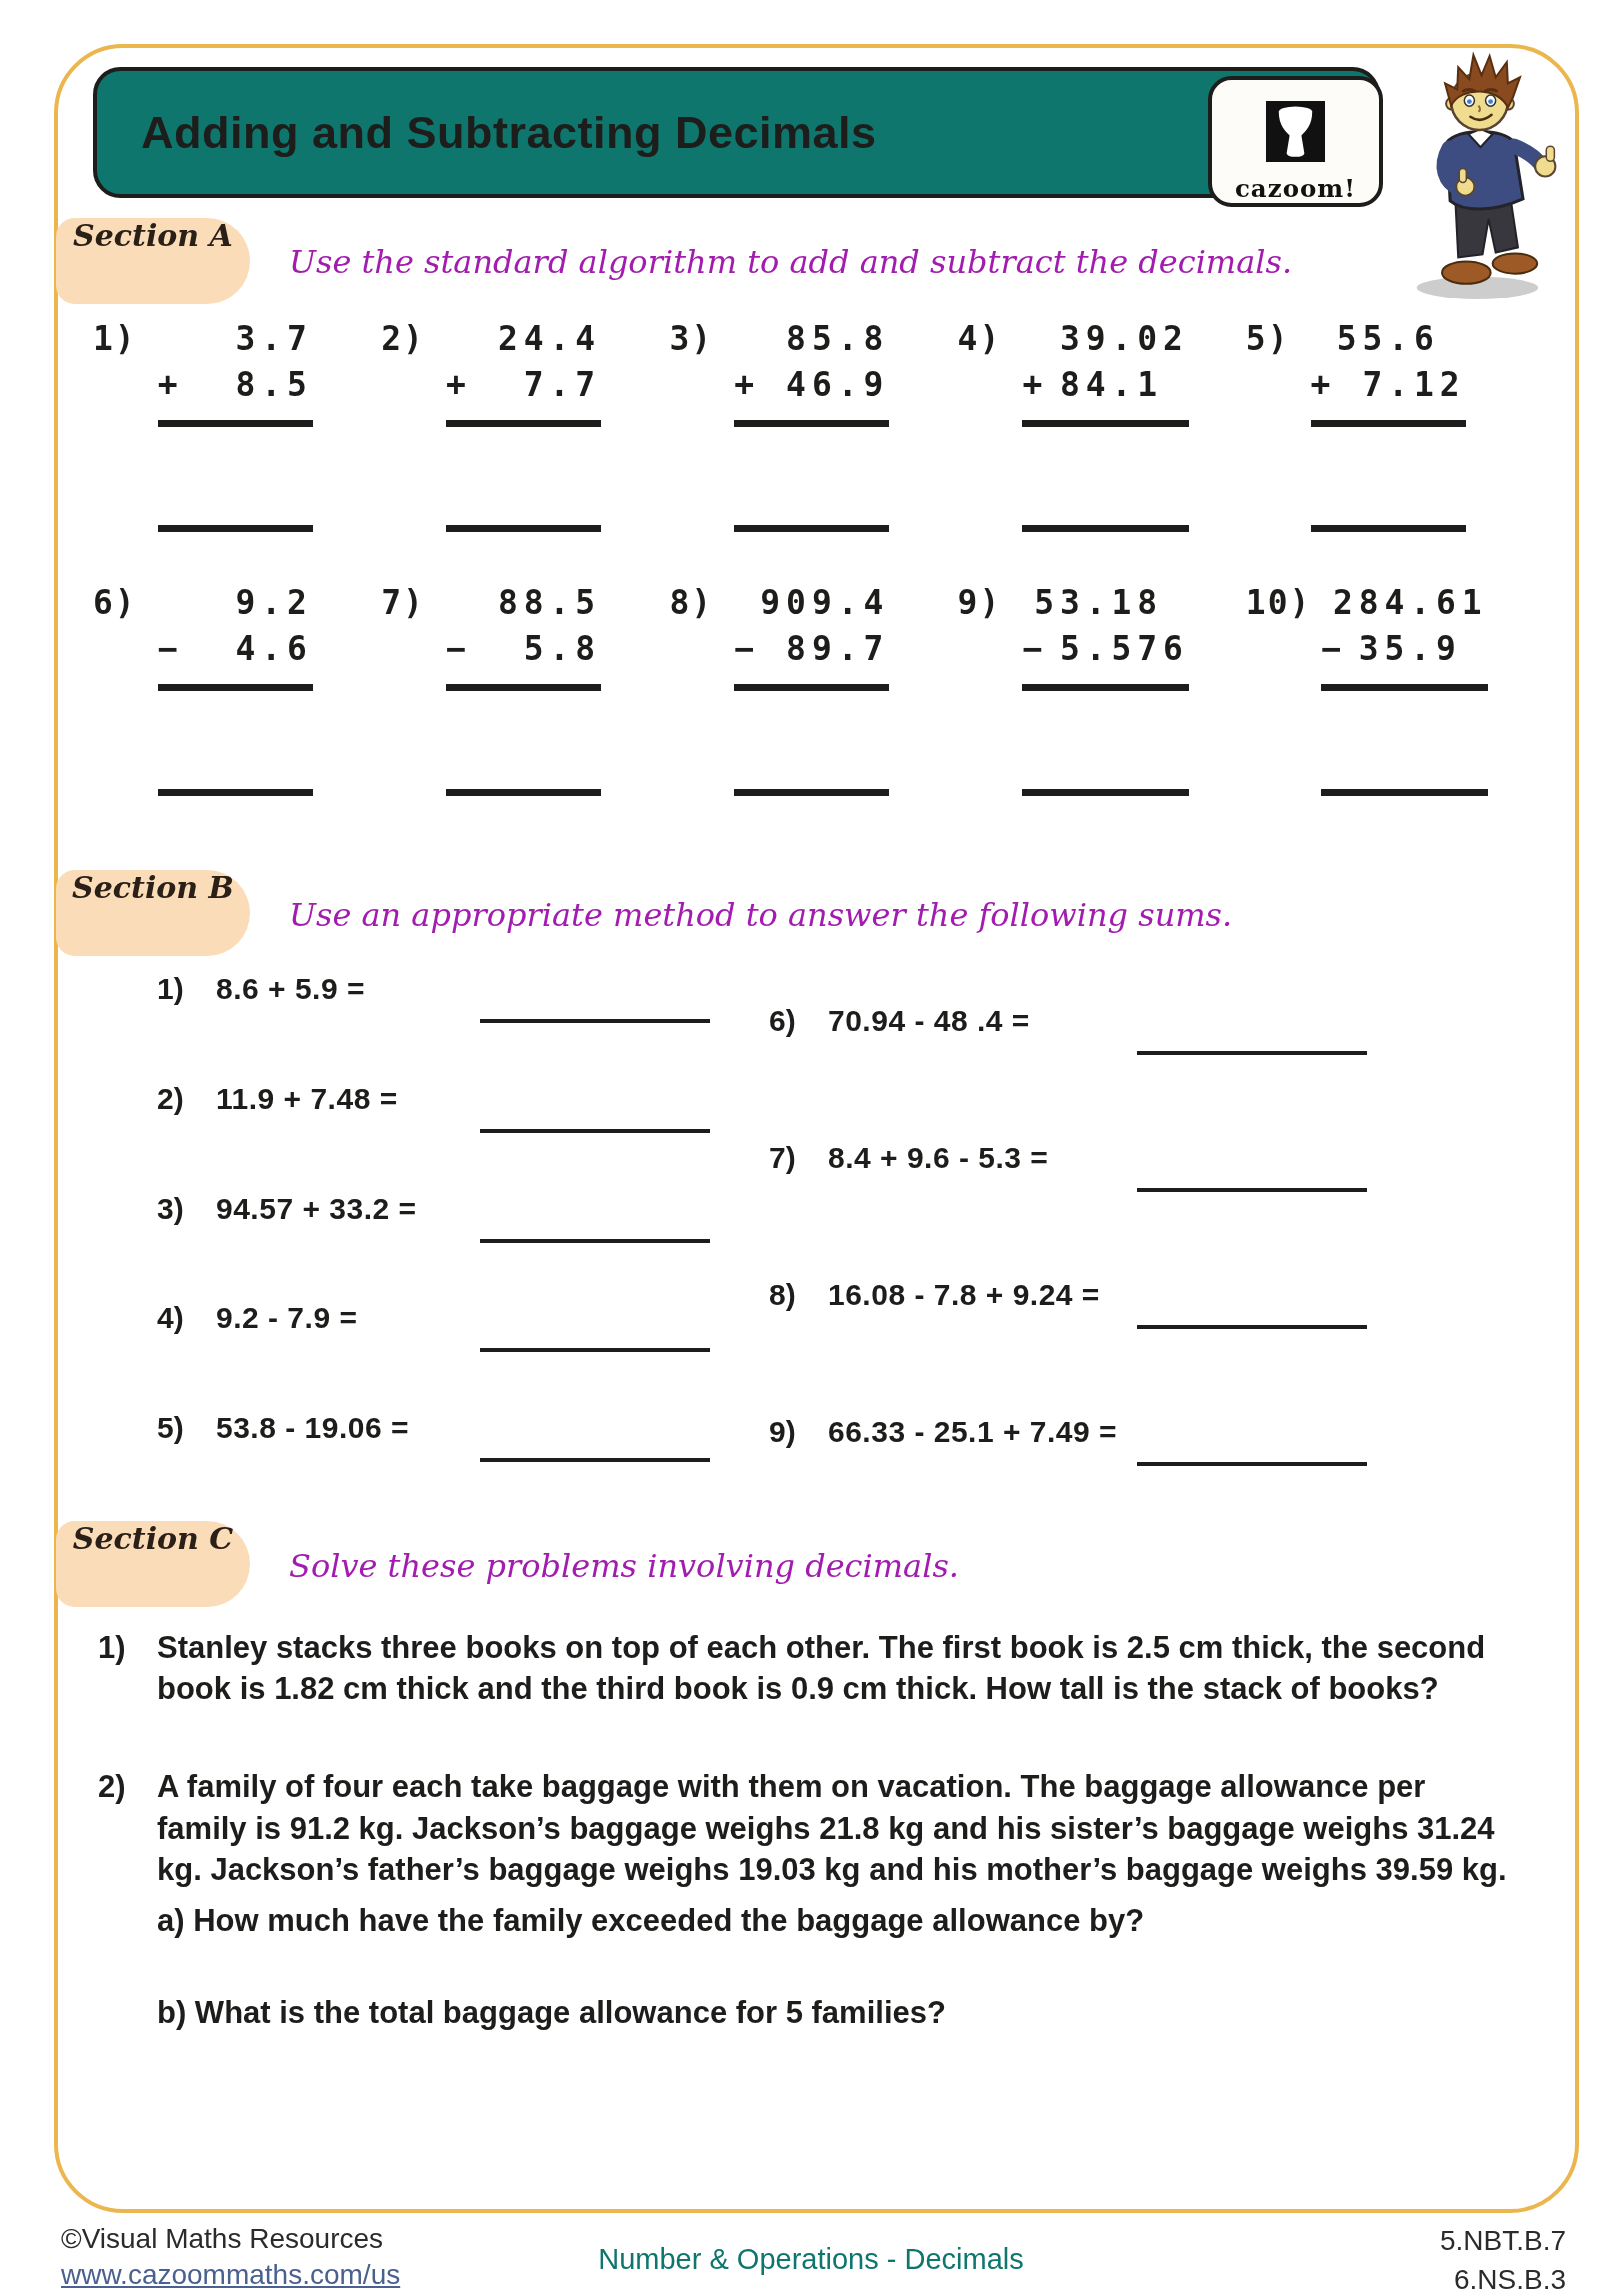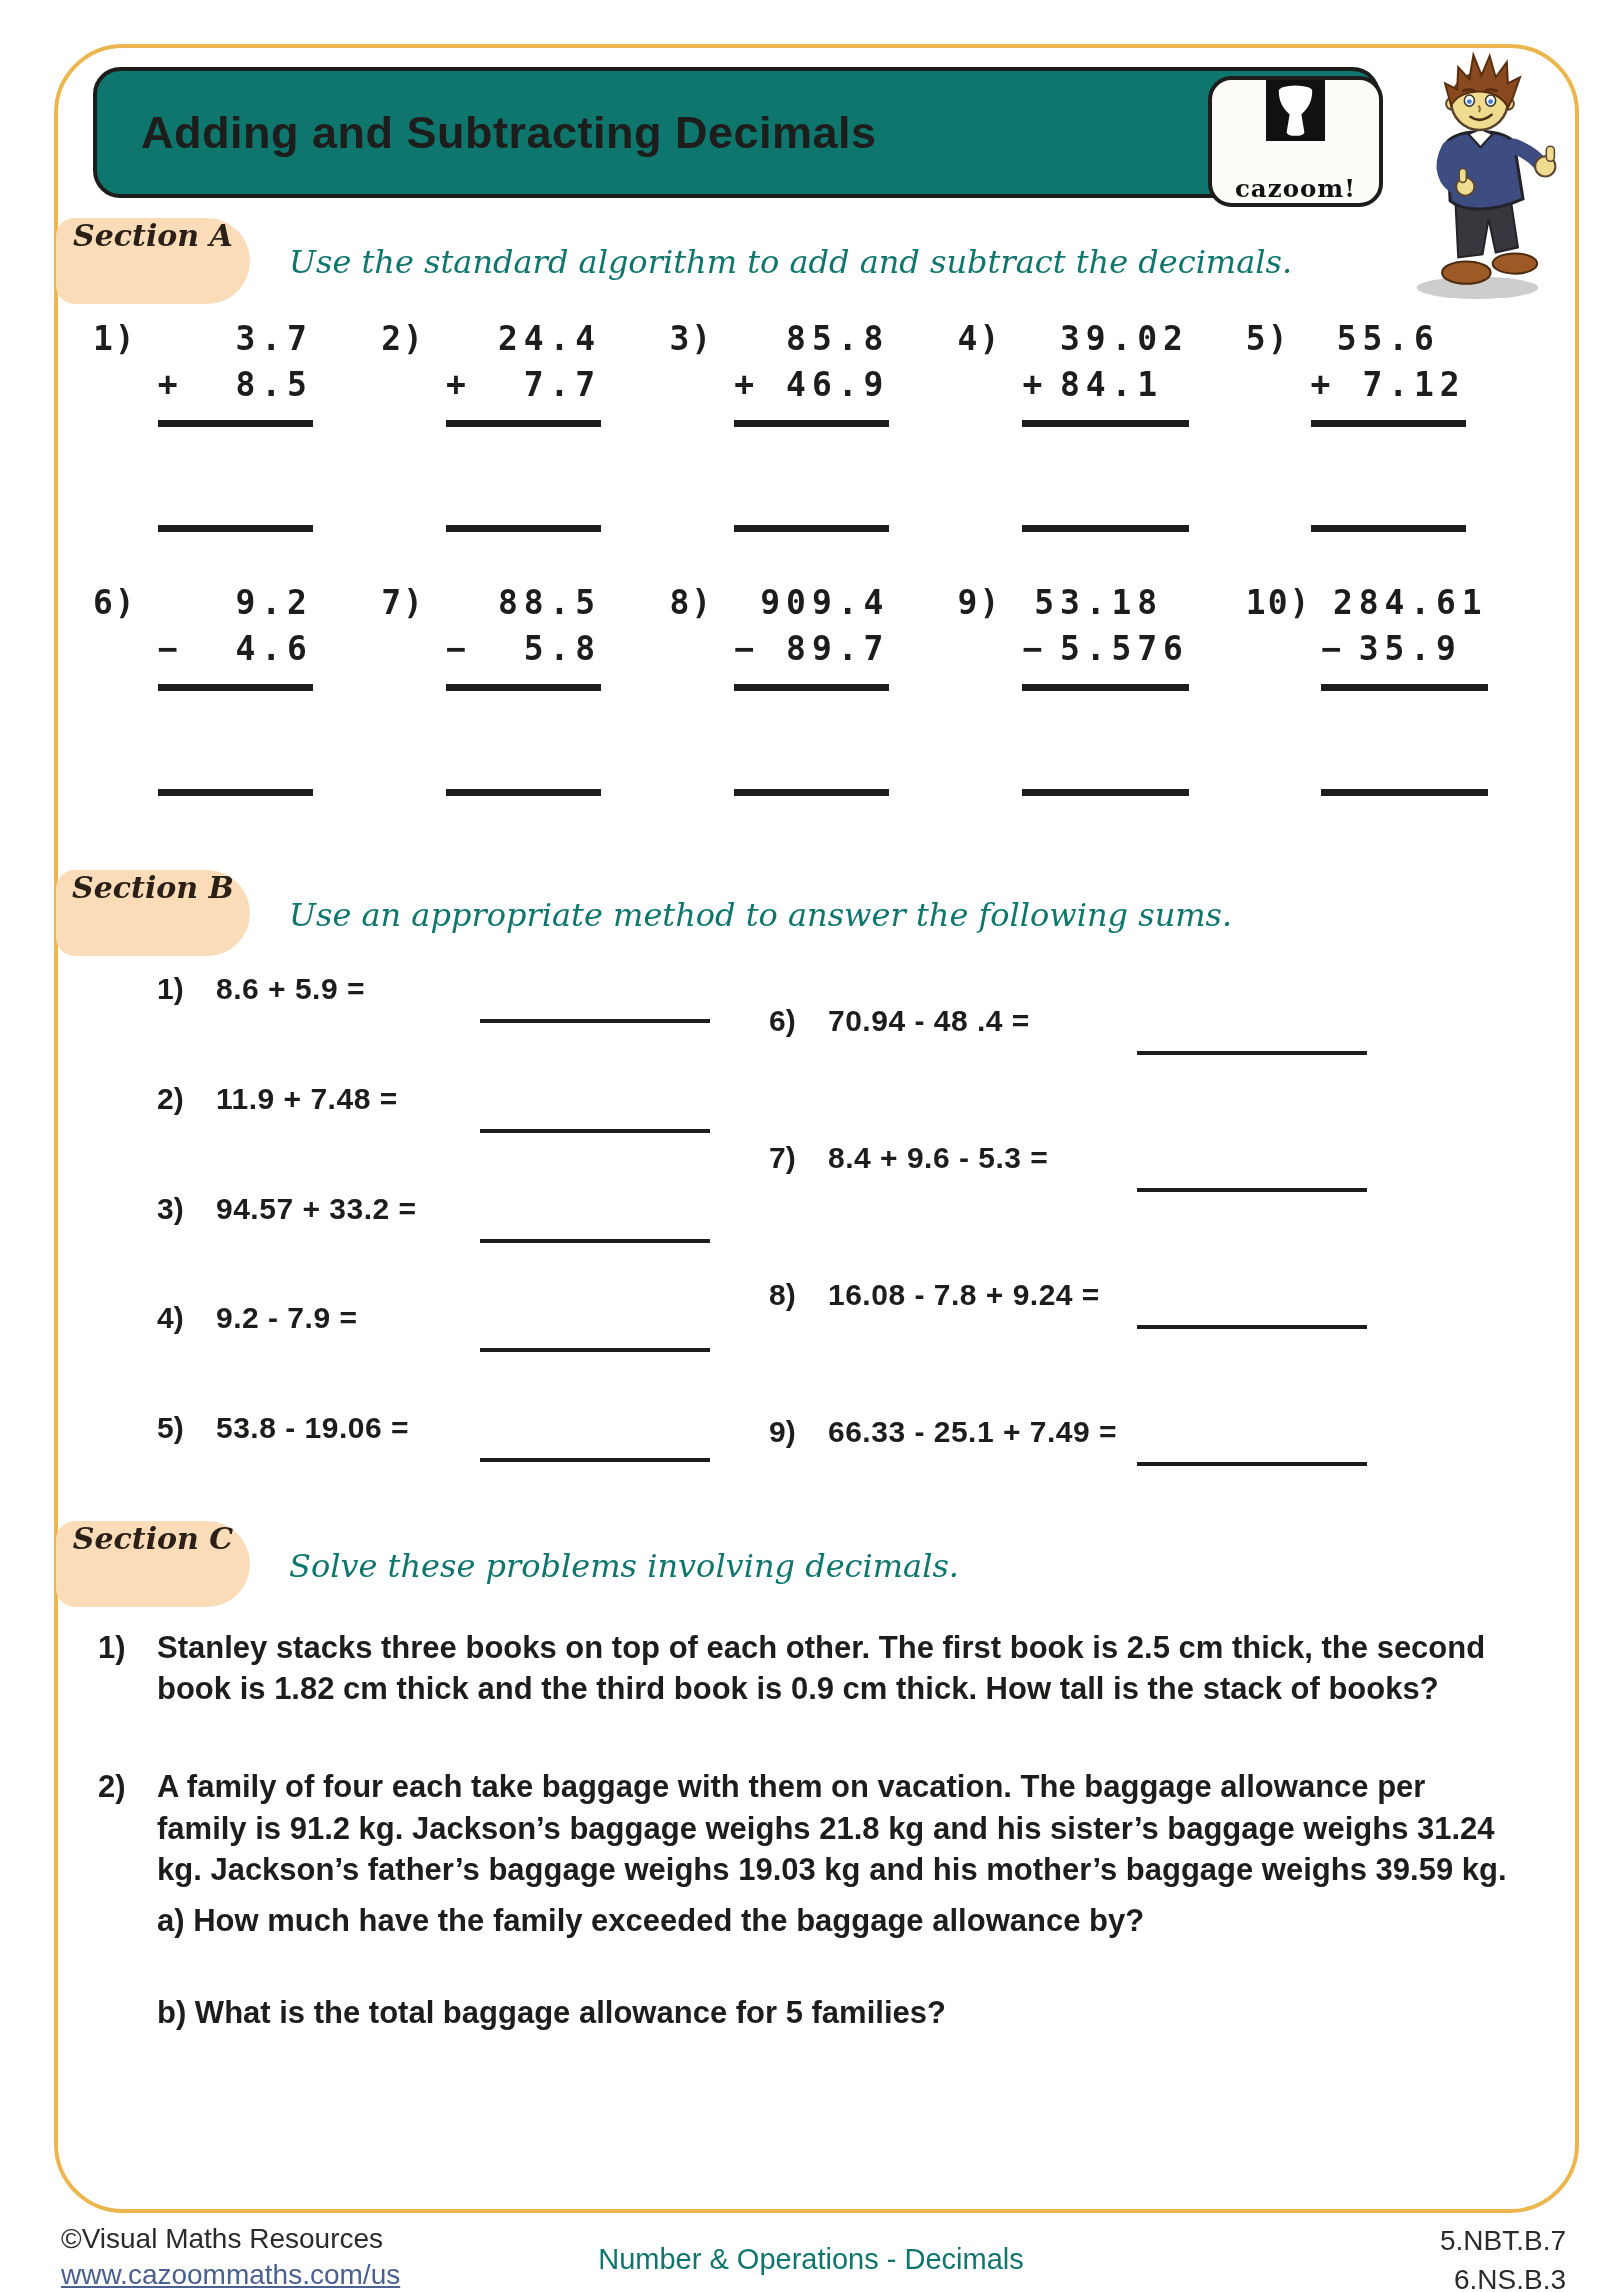--- a/index.html
+++ b/index.html
@@ -16,35 +16,35 @@
     position:absolute;left:93px;top:67px;width:1279px;height:123px;
     background:#0f766e;border:4.9px solid #1d1d1b;border-radius:27.4px;
     display:flex;align-items:center;
   }
   .title-text{
     margin-left:44px;font-size:45px;font-weight:bold;letter-spacing:0.5px;color:#1d1d1b;
   }
   .logo-box{
     position:absolute;left:1208px;top:76px;width:167px;height:123px;
     background:#fdfcf8;border:4.9px solid #1d1d1b;border-radius:23.5px;
-    display:flex;flex-direction:column;align-items:center;justify-content:space-between;gap:12px;
+    display:flex;flex-direction:column;align-items:center;justify-content:flex-end;gap:12px;
   }
   .logo-text{
     font-family:"DejaVu Serif", serif;font-weight:bold;font-size:24.5px;letter-spacing:1px;color:#111;
   }
   .mascot{position:absolute;left:1394px;top:49px;width:173px;height:253px;}
   
   .section-tab{
     position:absolute;left:56px;width:194px;height:86px;background:#fbdcb9;
     border-radius:19.6px 45px 45px 19.6px;display:flex;align-items:flex-start;justify-content:center;
     font-family:"DejaVu Serif", serif;font-style:italic;font-weight:bold;font-size:30px;color:#2a2018;
   }
   .section-instr{
     position:absolute;left:289px;font-family:"DejaVu Serif", serif;font-style:italic;
-    font-size:32px;color:#0f766e;
+    font-size:32px;color:#a21caf;
   }
   
   .va-row{position:absolute;left:93px;width:1441px;display:grid;grid-template-columns:repeat(5,1fr);}
   .va-problem{display:flex;align-items:flex-start;}
   .va-num{
     font-family:"DejaVu Sans Mono", monospace;font-weight:bold;font-size:33px;
     letter-spacing:2px;margin-right:9.8px;min-width:55px;line-height:1.4;
   }
   .va-body{display:flex;flex-direction:column;min-width:155px;}
   .va-line{

